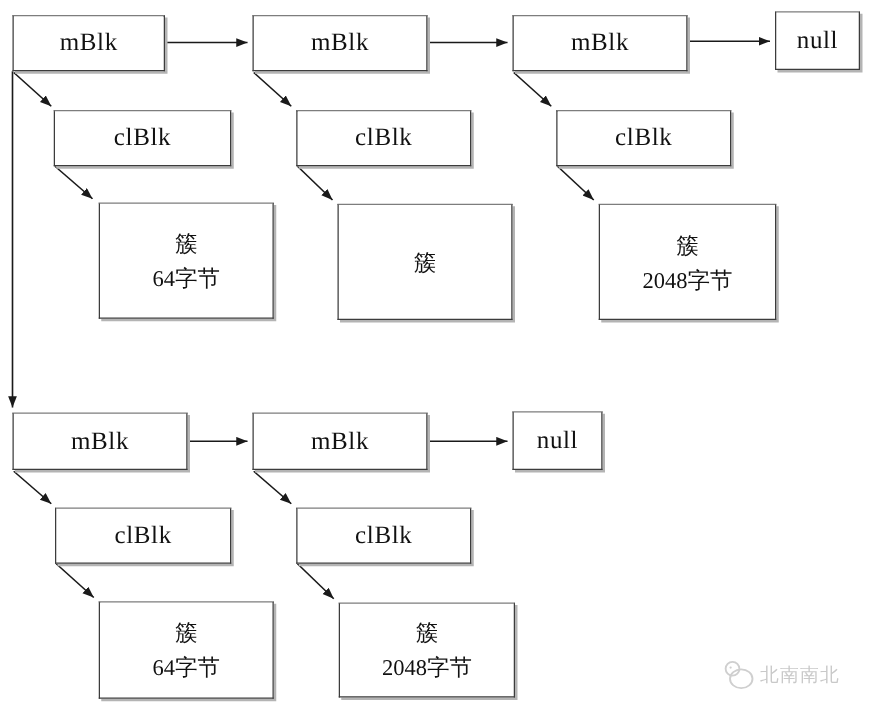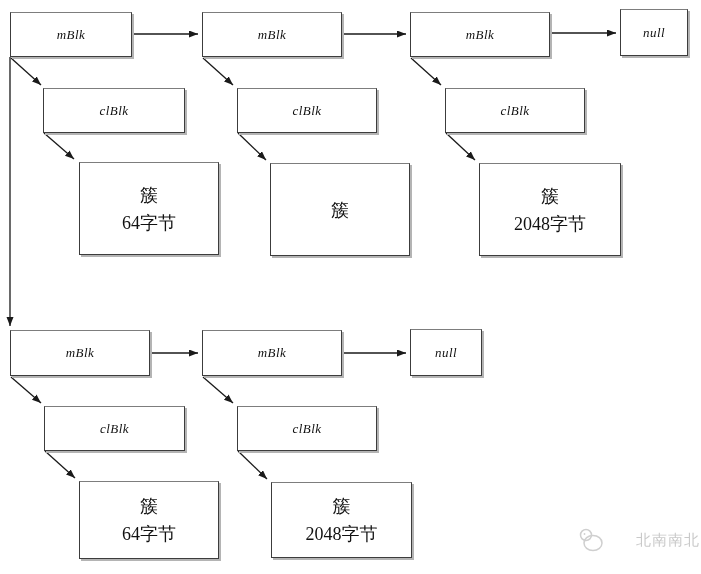--- a/index.html
+++ b/index.html
@@ -16,32 +16,31 @@
     box-sizing:border-box;
     background:#ffffff;
     border:1px solid #3c3c3c;
     border-top-color:#7d7d7d;
     box-shadow:2px 2px 0 #b4b4b4;
     display:flex;
     align-items:center;
     justify-content:center;
     color:#111111;
   }
-  .lbl{font-size:13px;letter-spacing:0.5px;font-style:italic;}
+  .lbl{font-size:20px;letter-spacing:0.5px;}
   .cluster{flex-direction:column;line-height:28px;font-size:18px;}
   .cluster span{display:block;}
   #watermark{
     position:absolute;
     left:578px;top:527px;
     display:flex;align-items:center;
     color:#c9c9c9;
     font-size:15px;
     letter-spacing:1px;
     font-family:"Liberation Sans","DejaVu Sans",sans-serif;
-    gap:28px;
   }
   #watermark svg{margin-right:4px;}
 </style>
 </head>
 <body>
 
 <div id="canvas">
 
   <svg id="arrows" viewBox="0 0 701 574" xmlns="http://www.w3.org/2000/svg">
     <defs>

